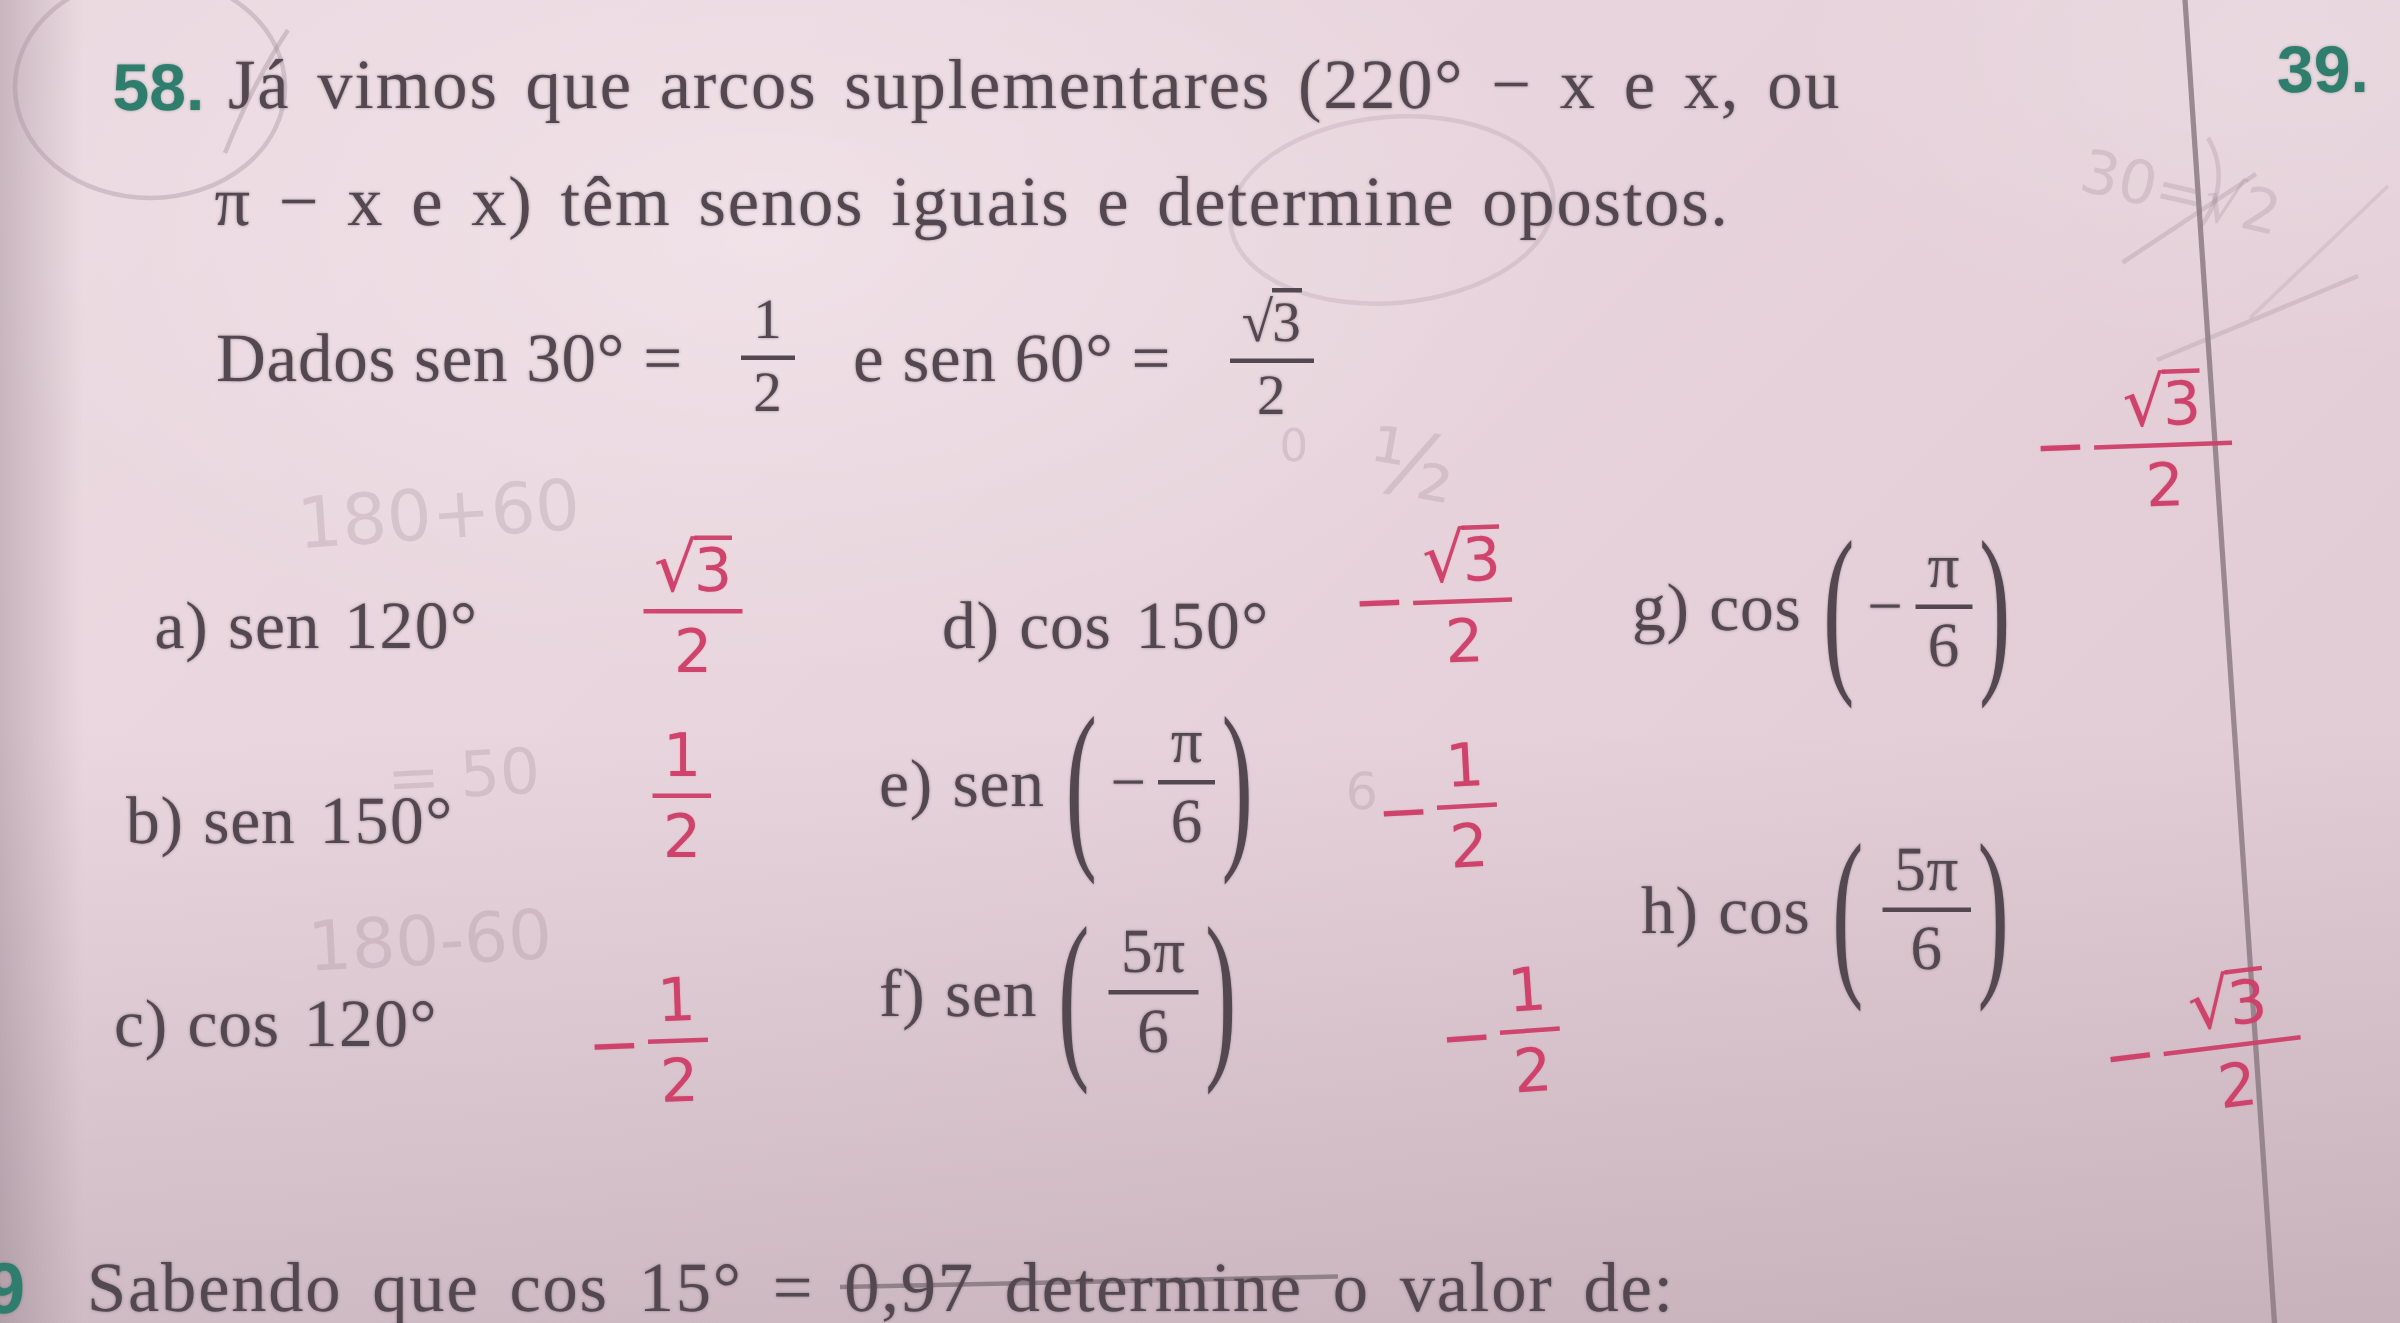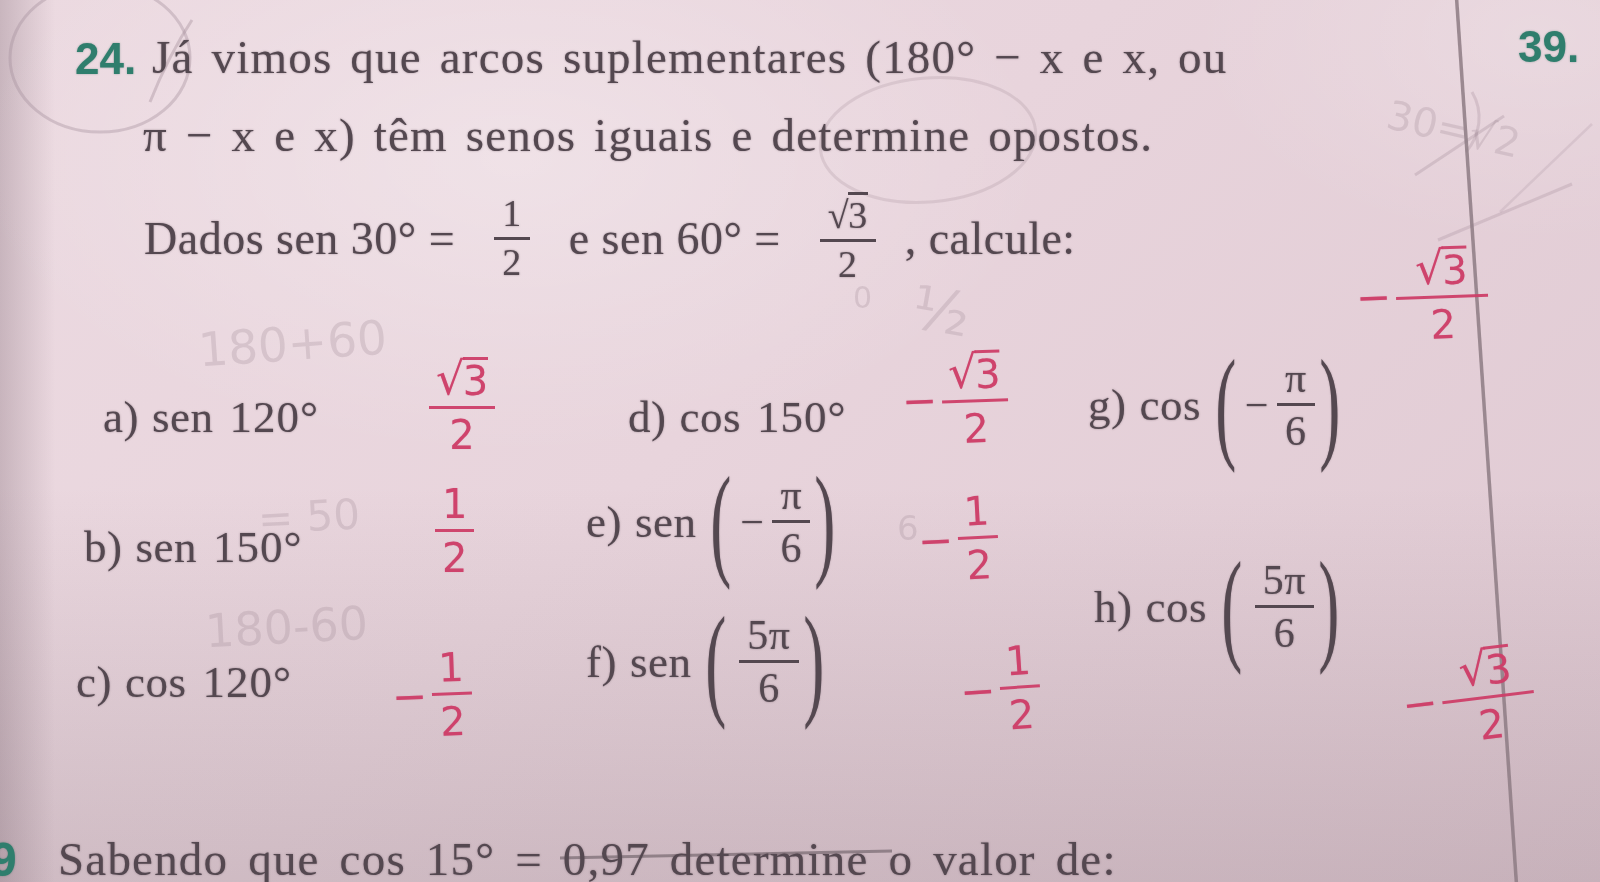--- a/index.html
+++ b/index.html
@@ -72,39 +72,38 @@
 </svg>
 
 <div class="ghost" style="left:198px;top:316px;font-size:47px;transform:rotate(-4deg);">180+60</div>
 <div class="ghost" style="left:258px;top:492px;font-size:42px;transform:rotate(-3deg);">= 50</div>
 <div class="ghost" style="left:205px;top:600px;font-size:46px;transform:rotate(-3deg);">180-60</div>
 <div class="ghost" style="left:1386px;top:106px;font-size:40px;transform:rotate(13deg);">30=√2</div>
 <div class="ghost" style="left:912px;top:276px;font-size:60px;transform:rotate(10deg);">½</div>
 <div class="ghost" style="left:897px;top:508px;font-size:34px;">6</div>
 <div class="ghost" style="left:853px;top:280px;font-size:30px;">0</div>
 
-<div class="abs teal" style="left:75px;top:34px;font-size:44px;">24.</div>
-<div class="abs ink tline" style="left:152px;top:30px;">Já vimos que arcos suplementares (180° − x e x, ou</div>
+<div class="abs teal" style="left:75px;top:34px;font-size:44px;">58.</div>
+<div class="abs ink tline" style="left:152px;top:30px;">Já vimos que arcos suplementares (220° − x e x, ou</div>
 <div class="abs ink tline" style="left:143px;top:108px;">π − x e x) têm senos iguais e determine opostos.</div>
 
 <div class="abs ink given" style="left:138px;top:192px;">
   <span class="gtxt">Dados sen 30° =</span>
   <span class="pfrac">
     <span class="pnum">1</span>
     <span class="pden">2</span>
   </span>
   <span class="gtxt">e sen 60° =</span>
   <span class="pfrac">
     <span class="pnum">
       <span class="radsym">√</span>
         <span class="radicand">3</span>
     </span>
     <span class="pden">2</span>
   </span>
-  <span class="gtxt" style="margin-left:-4px;">, calcule:</span>
 </div>
 
 <div class="abs ink item" style="left:103px;top:391px;">
   <span class="ilabel">a)</span>
   <span class="ifn">sen</span>
   <span class="iarg">120°</span>
 </div>
 <div class="abs ink item" style="left:628px;top:391px;">
   <span class="ilabel">d)</span>
   <span class="ifn">cos</span>

